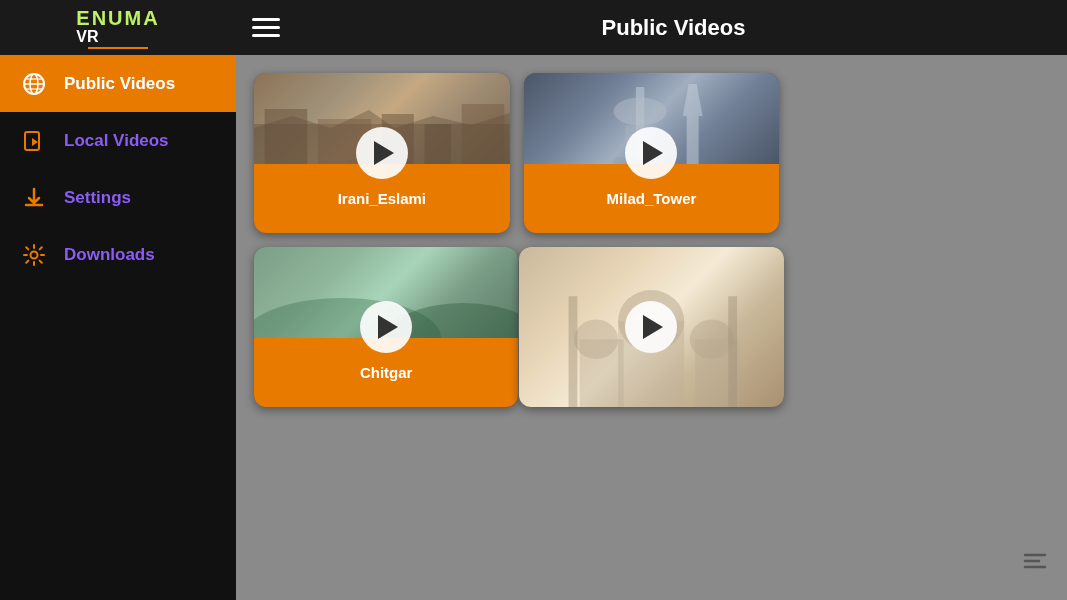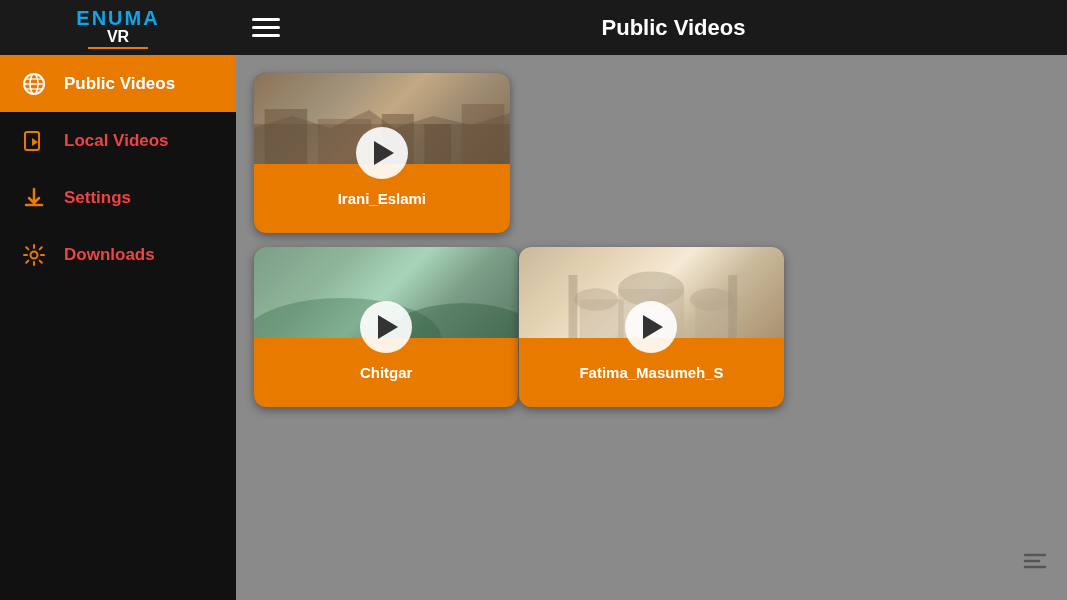--- a/index.html
+++ b/index.html
@@ -52,21 +52,21 @@
       background: #1a1a1a;
       flex-shrink: 0;
     }
 
     .nav-item {
       display: flex;
       align-items: center;
       height: 57px;
       padding: 0 20px;
       cursor: pointer;
-      color: #ef4444;
+      color: #8b5cf6;
       font-size: 17px;
       font-weight: 600;
       gap: 16px;
       transition: background 0.15s;
     }
     .nav-item.active {
       background: #e87a00;
       color: white;
     }
     .nav-icon {
@@ -192,23 +192,23 @@
       font-size: 28px;
     }
   </style>
 </head>
 <body>
 
 <div style="display:flex; height:55px; background:#1a1a1a; flex-shrink:0;">
   <div class="logo-container">
     <div>
       <div style="text-align:center;">
-        <span style="color:#0ea5e9; font-size:20px; font-weight:900; letter-spacing:2px;">ENUMA</span>
-      </div>
-      <div style="text-align:center; margin-top:-2px;">
+        <span style="color:#bef264; font-size:20px; font-weight:900; letter-spacing:2px;">ENUMA</span>
+      </div>
+      <div style="text-align:left; margin-top:-2px;">
         <span style="color:white; font-size:16px; font-weight:700;">VR</span>
       </div>
       <div style="width:60px; height:2px; background:#e87a00; margin:1px auto 0;"></div>
     </div>
   </div>
   <div style="display:flex; align-items:center; padding-left:16px; cursor:pointer;">
     <div class="hamburger-icon">
       <span></span>
         <span></span>
         <span></span>
@@ -286,20 +286,35 @@
             <rect x="195" y="10" width="40" height="60" fill="rgba(110,82,58,0.4)"></rect>
           </svg>
         </div>
         <div class="play-button">
           <div class="play-triangle"></div>
         </div>
         <div class="video-label">Irani_Eslami</div>
       </div>
 
 
+      <div class="video-card">
+        <div class="video-thumb thumb-milad">
+          <svg style="position:absolute;bottom:0;left:0;width:100%;height:100%;pointer-events:none;" viewBox="0 0 240 130" preserveAspectRatio="none">
+
+            <rect x="105" y="20" width="8" height="110" fill="rgba(200,210,220,0.5)"></rect>
+            <ellipse cx="109" cy="55" rx="25" ry="20" fill="rgba(180,190,200,0.5)"></ellipse>
+            <rect x="95" y="75" width="28" height="55" fill="rgba(170,180,190,0.45)"></rect>
+            <rect x="85" y="120" width="48" height="10" fill="rgba(150,160,170,0.4)"></rect>
+          </svg>
+        </div>
+        <div class="play-button">
+          <div class="play-triangle"></div>
+        </div>
+        <div class="video-label">Milad_Tower</div>
+      </div>
 
     </div>
 
     <div class="video-grid-row2">
 
       <div class="video-card">
         <div class="video-thumb thumb-chitgar">
           <svg style="position:absolute;bottom:0;left:0;width:100%;height:70px;" viewBox="0 0 240 70" preserveAspectRatio="none">
             <ellipse cx="80" cy="70" rx="90" ry="40" fill="rgba(40,90,55,0.3)"></ellipse>
             <ellipse cx="190" cy="70" rx="70" ry="35" fill="rgba(35,80,50,0.35)"></ellipse>
@@ -322,21 +337,20 @@
             <ellipse cx="175" cy="75" rx="20" ry="16" fill="rgba(175,160,135,0.4)"></ellipse>
             <rect x="160" y="75" width="40" height="55" fill="rgba(185,170,145,0.4)"></rect>
 
             <rect x="45" y="40" width="8" height="90" fill="rgba(160,145,120,0.45)"></rect>
             <rect x="190" y="40" width="8" height="90" fill="rgba(160,145,120,0.45)"></rect>
           </svg>
         </div>
         <div class="play-button">
           <div class="play-triangle"></div>
         </div>
-        <div class="video-label">Fatima_Masumeh_S</div>
       </div>
 
     </div>
 
   </div>
 </div>
 
 <div class="bottom-right-icon">
   <svg width="32" height="32" viewBox="0 0 32 32" fill="none">
     <line x1="6" y1="10" x2="26" y2="10" stroke="#555" stroke-width="2.5" stroke-linecap="round"></line>

